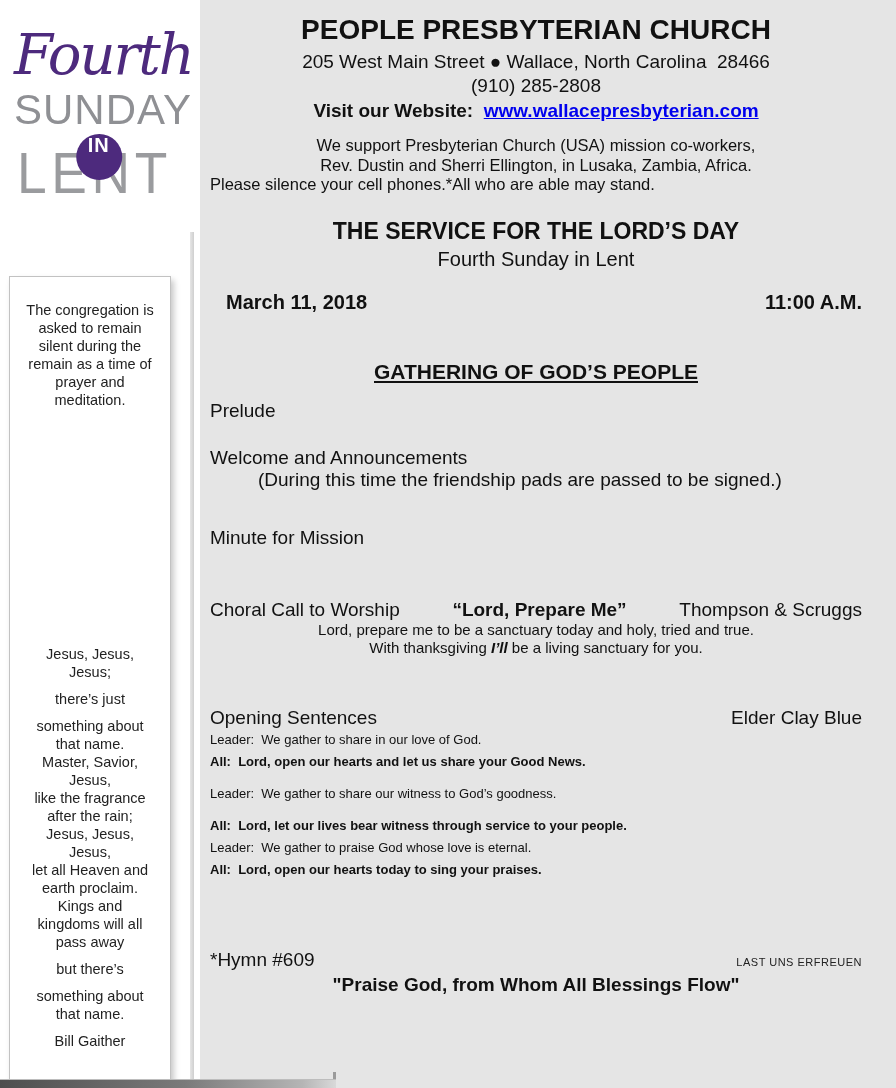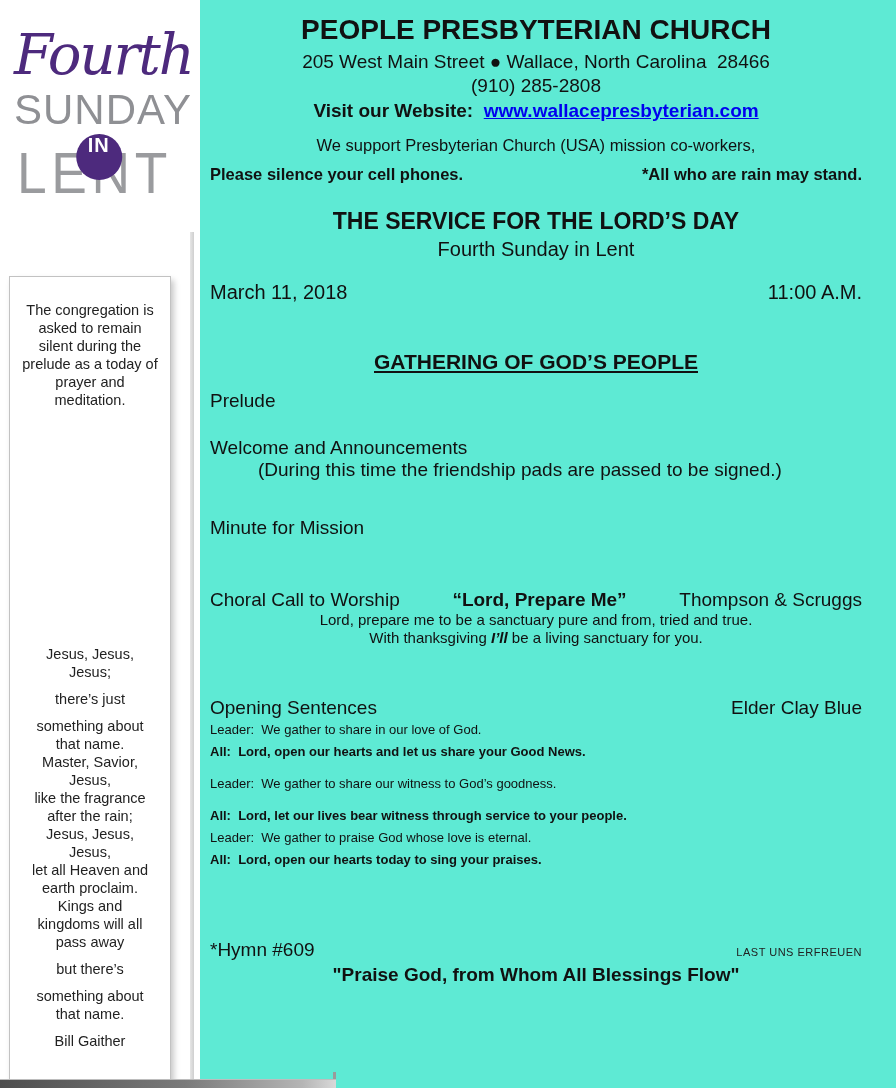--- a/index.html
+++ b/index.html
@@ -1,18 +1,18 @@
 <!DOCTYPE html>
 <html><head>
 <meta charset="utf-8">
 <style>
   * { margin:0; padding:0; box-sizing:border-box; }
   html,body { width:896px; height:1088px; background:#ffffff; overflow:hidden;
     font-family:"Liberation Sans", sans-serif; color:#111; }
-  .page { position:relative; width:896px; height:1088px; background:#5eead4; }
+  .page { position:relative; width:896px; height:1088px; background:#e5e5e5; }
 
   
   .scan-col { position:absolute; left:0; top:0; width:200px; height:1088px; background:#fff; }
   .scan-edge { position:absolute; left:190px; top:232px; width:4px; height:848px;
     background:linear-gradient(to right,#e6e6e6,#cfcfcf); }
   .scan-bottom-bar { position:absolute; left:0; bottom:0; width:336px; height:9px;
     background:linear-gradient(to right,#4e4e4e 0%,#7a7a7a 55%,#b5b5b5 90%,#d9d9d9 100%);
     border-top:1px solid #bdbdbd; }
   .scan-bottom-cap { position:absolute; left:333px; bottom:0; width:3px; height:16px; background:#9a9a9a; }
 
@@ -43,25 +43,25 @@
   .bold { font-weight:bold; }
   .pre { white-space:pre-wrap; }
 
   .church-name { font-size:28px; font-weight:bold; margin-top:14px; letter-spacing:0; }
   .addr { font-size:19px; margin-top:5px; }
   .phone { font-size:19px; margin-top:2px; }
   .website { font-size:19px; font-weight:bold; margin-top:3px; }
   .website a { color:#0000ee; text-decoration:underline; }
   .mission { font-size:16.5px; line-height:20px; }
   .mission-wrap { margin-top:13px; }
-  .silence-row { display:flex; justify-content:space-between; font-size:16.5px; margin-top:10px;font-weight:bold; }
+  .silence-row { display:flex; justify-content:flex-start; font-size:16.5px; margin-top:0; }
 
   .svc-title { font-size:23px; font-weight:bold; margin-top:24px; }
   .svc-sub { font-size:20px; margin-top:3px; }
-  .date-row { display:flex; justify-content:space-between; font-size:20px; font-weight:normal; margin-top:20px; }
+  .date-row { display:flex; justify-content:space-between; font-size:20px; font-weight:bold; margin-top:20px;margin-left:16px; }
 
   .gather-head { font-size:21px; font-weight:bold; text-decoration:underline; margin-top:46px; }
   .item { font-size:19px; }
   .prelude { margin-top:16px; }
   .welcome { margin-top:25px; }
   .welcome-note { margin-left:48px; }
   .minute { margin-top:36px; }
 
   .choral-row { display:flex; justify-content:space-between; align-items:baseline; margin-top:50px; font-size:19px; }
   .lyric { font-size:15px; line-height:18px; }
@@ -90,21 +90,21 @@
         <span>IN</span>
       </div>
     </div>
 
     <div class="note-box">
       <div class="note">
 
       <div class="side-line">The congregation is</div>
           <div class="side-line">asked to remain</div>
           <div class="side-line">silent during the</div>
-          <div class="side-line">prelude as a today of</div>
+          <div class="side-line">remain as a time of</div>
           <div class="side-line">prayer and</div>
           <div class="side-line">meditation.</div>
         </div>
       <div class="poem">
 
       <div class="side-line">Jesus, Jesus,</div>
           <div class="side-line">Jesus;</div>
           <div class="side-line"></div>
           <div class="side-line">there’s just</div>
           <div class="side-line"></div>
@@ -139,25 +139,26 @@
     <div class="church-name center">PEOPLE PRESBYTERIAN CHURCH</div>
     <div class="addr center pre">205 West Main Street ● Wallace, North Carolina  28466</div>
     <div class="phone center">(910) 285-2808</div>
     <div class="website center">
       <span>Visit our Website:</span>&nbsp;
       <a href="#">www.wallacepresbyterian.com</a>
     </div>
 
     <div class="mission-wrap center">
       <div class="mission">We support Presbyterian Church (USA) mission co-workers,</div>
+      <div class="mission">Rev. Dustin and Sherri Ellington, in Lusaka, Zambia, Africa.</div>
     </div>
 
     <div class="silence-row">
       <span>Please silence your cell phones.</span>
-      <span>*All who are rain may stand.</span>
+      <span>*All who are able may stand.</span>
     </div>
 
     <div class="svc-title center">THE SERVICE FOR THE LORD’S DAY</div>
     <div class="svc-sub center">Fourth Sunday in Lent</div>
 
     <div class="date-row">
       <span>March 11, 2018</span>
       <span>11:00 A.M.</span>
     </div>
 
@@ -168,21 +169,21 @@
     <div class="item welcome">Welcome and Announcements</div>
     <div class="item welcome-note">(During this time the friendship pads are passed to be signed.)</div>
 
     <div class="item minute">Minute for Mission</div>
 
     <div class="choral-row">
       <span>Choral Call to Worship</span>
       <span class="bold">“Lord, Prepare Me”</span>
       <span>Thompson &amp; Scruggs</span>
     </div>
-    <div class="lyric center">Lord, prepare me to be a sanctuary pure and from, tried and true.</div>
+    <div class="lyric center">Lord, prepare me to be a sanctuary today and holy, tried and true.</div>
     <div class="lyric center pre"><span>With thanksgiving </span><span class="lyric-em">I’ll</span><span> be a living sanctuary for you.</span></div>
 
     <div class="opening-row">
       <span>Opening Sentences</span>
       <span>Elder Clay Blue</span>
     </div>
 
     <div class="dialogue">
 
     <div class="dlg">Leader:  We gather to share in our love of God.</div>

